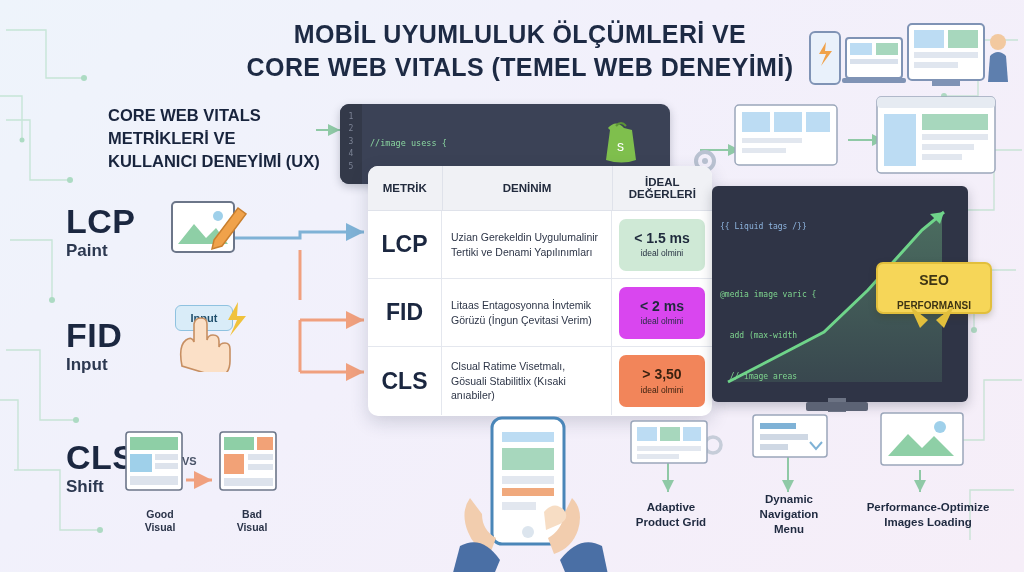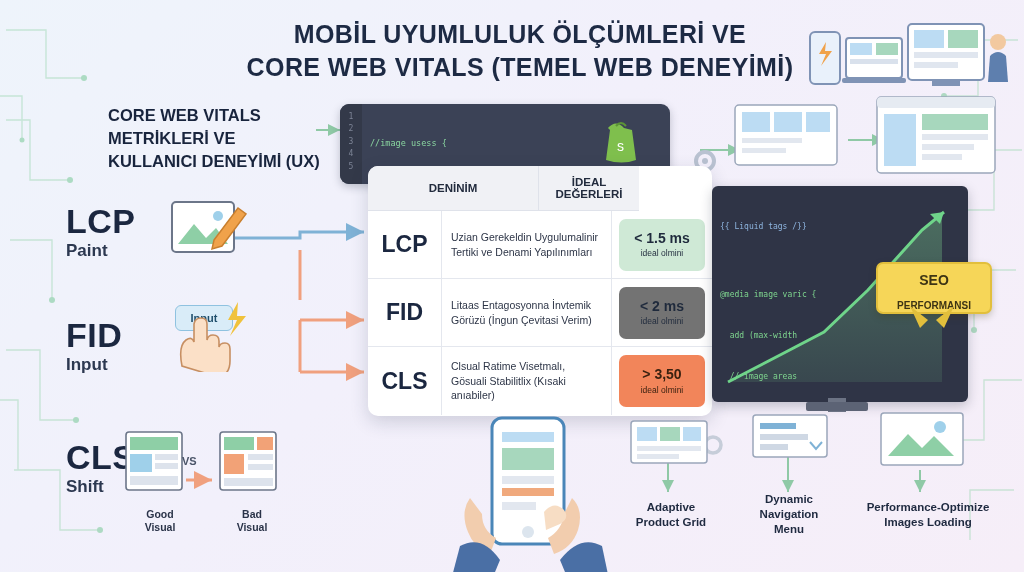--- a/index.html
+++ b/index.html
@@ -298,40 +298,41 @@
   <svg style="position:absolute;left:690px;top:146px;" width="30" height="30">
     <circle cx="15" cy="15" r="9" fill="none" stroke="#b9c2d1" stroke-width="4"></circle>
     <circle cx="15" cy="15" r="3" fill="#b9c2d1"></circle>
   </svg>
   <svg style="position:absolute;left:700px;top:432px;" width="26" height="26">
     <circle cx="13" cy="13" r="8" fill="none" stroke="#c6cdd9" stroke-width="3.5"></circle>
   </svg>
 
   <div class="table-card">
     <div class="trow thead">
+      <div class="tc col1">METRİK</div>
       <div class="tc col2">DENİNİM</div>
       <div class="tc col3" style="white-space:pre-line">İDEAL
 DEĞERLERİ</div>
     </div>
     <div class="tbody">
       <div class="trow">
         <div class="tc col1 metric-cell">LCP</div>
         <div class="tc col2 desc-cell">Uzian Gerekeldin Uygulumalinir Tertiki ve Denami Yapılınımları</div>
         <div class="tc col3 value-cell">
           <div class="pill" style="background: rgb(207, 233, 214);">
             <div class="v">&lt; 1.5 ms</div>
             <div class="n">ideal olmini</div>
           </div>
         </div>
       </div>
       <div class="trow">
         <div class="tc col1 metric-cell">FID</div>
         <div class="tc col2 desc-cell">Litaas Entagosyonna İnvtemik Görüzü (İngun Çevitasi Verim)</div>
         <div class="tc col3 value-cell">
-          <div class="pill" style="background: #737373;">
+          <div class="pill" style="background: #d946ef;">
             <div class="v">&lt; 2 ms</div>
             <div class="n">ideal olmini</div>
           </div>
         </div>
       </div>
       <div class="trow">
         <div class="tc col1 metric-cell">CLS</div>
         <div class="tc col2 desc-cell">Clsual Ratime Visetmalı, Gösuali Stabilitlix (Kısaki anıabiler)</div>
         <div class="tc col3 value-cell">
           <div class="pill" style="background: rgb(242, 133, 90); color: rgb(58, 33, 16);">

